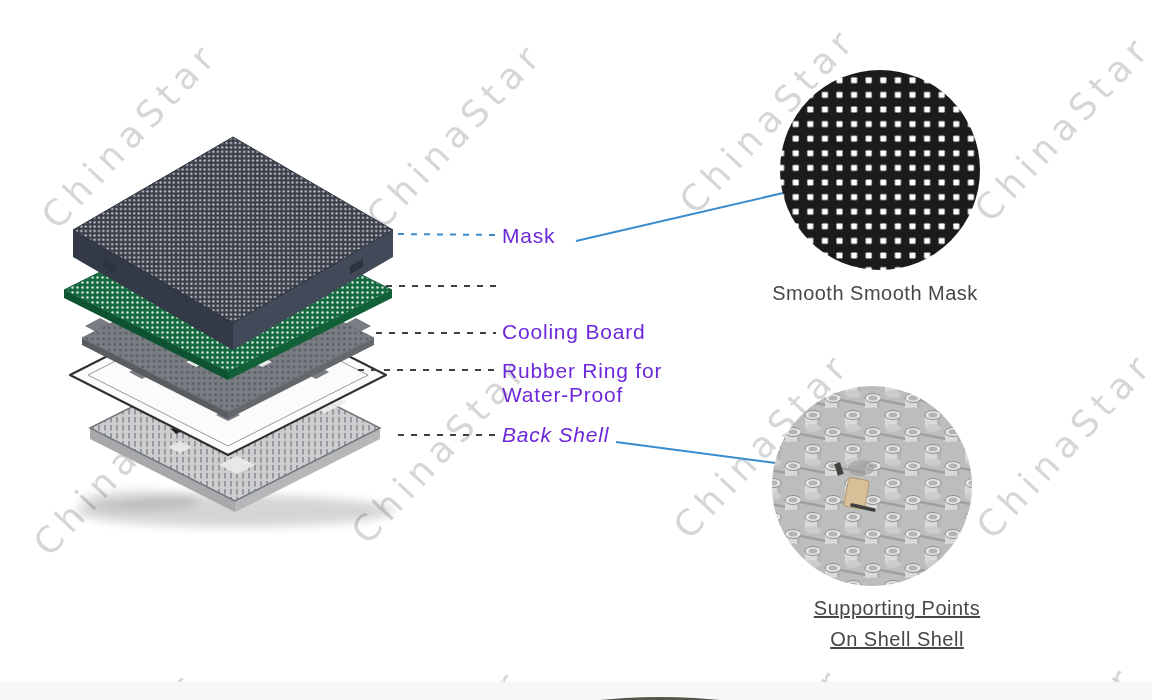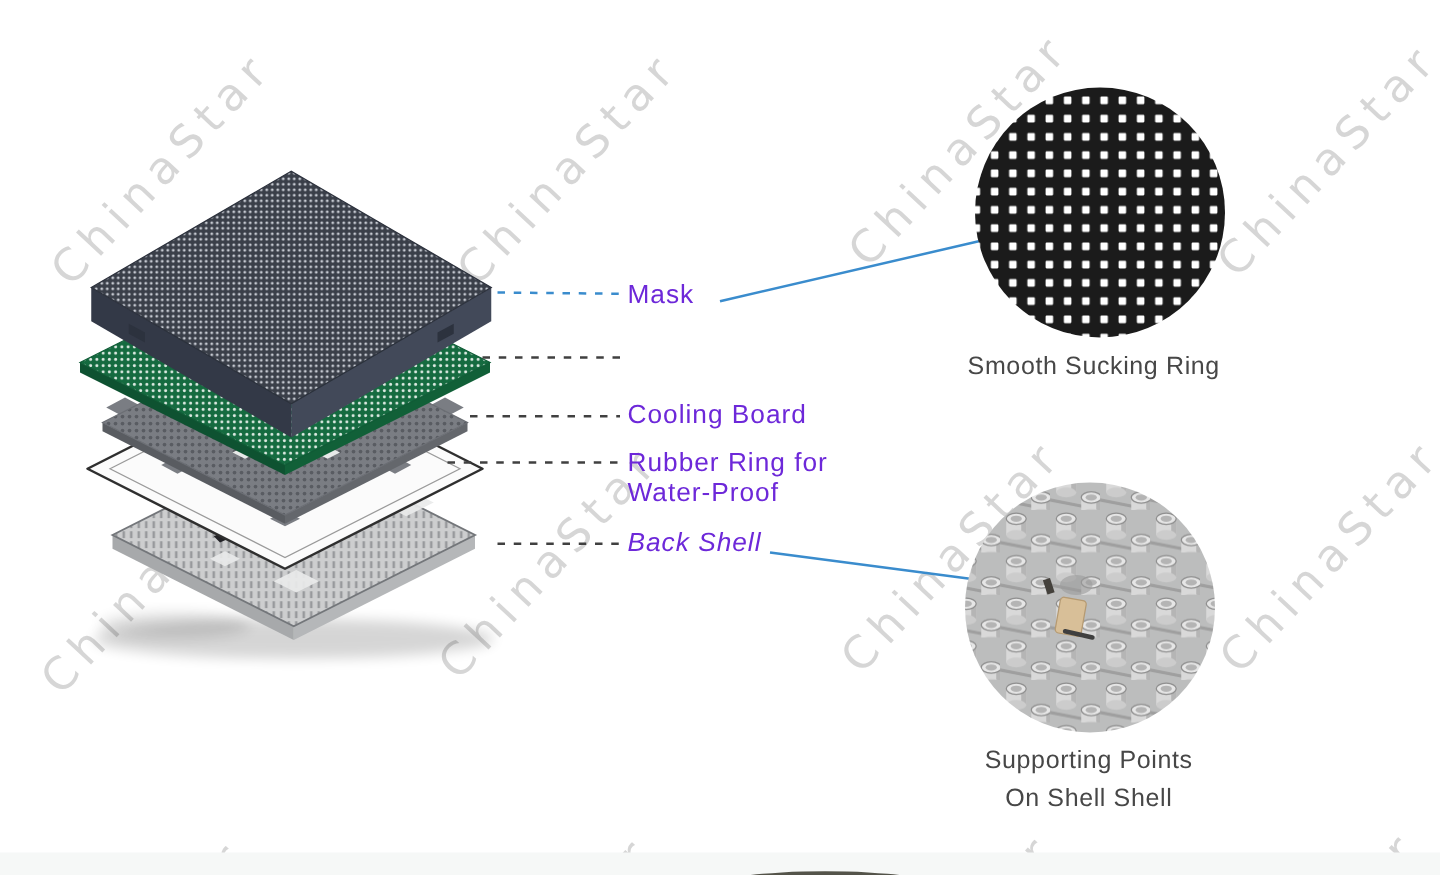--- a/index.html
+++ b/index.html
@@ -16,21 +16,21 @@
   .label{position:absolute;z-index:2;font-size:21px;color:#6d28d9;letter-spacing:0.8px;
          white-space:nowrap;line-height:24px;}
   .label-mask{left:502px;top:224px;}
   .label-pcb{left:502px;top:274px;}
   .label-cooling{left:502px;top:320px;}
   .label-rubber{left:502px;top:359px;}
   .label-backshell{left:502px;top:423px;font-style:italic;}
   .caption{position:absolute;z-index:2;text-align:center;font-size:20px;color:#474747;
            letter-spacing:0.5px;line-height:31px;}
   .caption-mask{left:752px;top:278px;width:246px;}
-  .caption-backshell{left:746px;top:593px;width:250px;}
+  .caption-backshell{left:772px;top:593px;width:250px;text-decoration:underline;}
 </style>
 </head>
 <body>
 
 <div id="stage">
 
   <div id="watermark-layer">
       <span class="wm" style="left: 130px; top: 135px;">ChinaStar</span>
       <span class="wm" style="left: 455px; top: 135px;">ChinaStar</span>
       <span class="wm" style="left: 768px; top: 120px;">ChinaStar</span>
@@ -171,19 +171,19 @@
   </svg>
 
   <div class="label label-mask">Mask</div>
   <div class="label label-cooling">Cooling Board</div>
   <div class="label label-rubber">
     <span>Rubber Ring for</span><br>
     <span>Water-Proof</span>
   </div>
   <div class="label label-backshell">Back Shell</div>
 
-  <div class="caption caption-mask">Smooth Sucking Ring</div>
+  <div class="caption caption-mask">Smooth Smooth Mask</div>
   <div class="caption caption-backshell">
     <span>Supporting Points</span><br>
     <span>On Shell Shell</span>
   </div>
 
 </div>
 
 </body></html>

